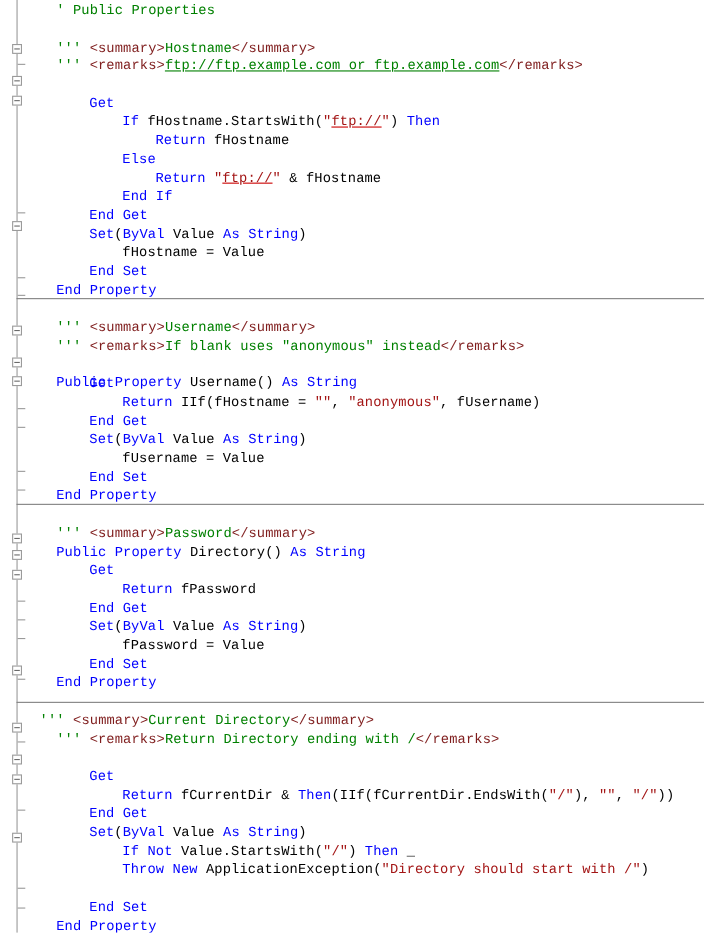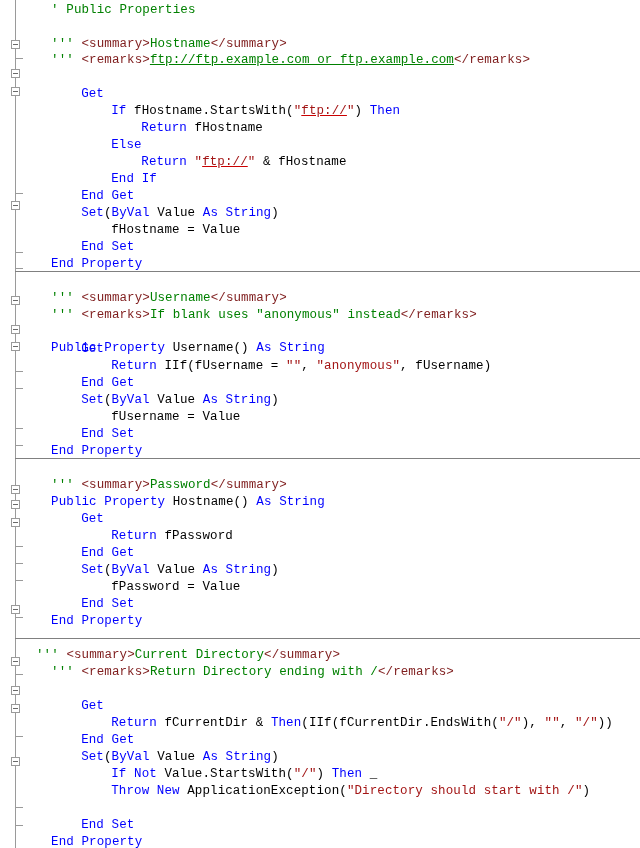--- a/index.html
+++ b/index.html
@@ -163,28 +163,28 @@
       <div class="line" style="top: 171px; left: 111.24px;"><span class="kw">End If</span></div>
       <div class="line" style="top: 188px; left: 81.16px;"><span class="kw">End Get</span></div>
       <div class="line" style="top: 205px; left: 81.16px;"><span class="kw">Set</span><span class="plain">(</span><span class="kw">ByVal </span><span class="plain">Value </span><span class="kw">As String</span><span class="plain">)</span></div>
       <div class="line" style="top: 222px; left: 111.24px;"><span class="plain">fHostname = Value</span></div>
       <div class="line" style="top: 239px; left: 81.16px;"><span class="kw">End Set</span></div>
       <div class="line" style="top: 256px; left: 51.08px;"><span class="kw">End Property</span></div>
       <div class="line" style="top: 290px; left: 51.08px;"><span class="xtxt">''' </span><span class="xdoc">&lt;summary&gt;</span><span class="xtxt">Username</span><span class="xdoc">&lt;/summary&gt;</span></div>
       <div class="line" style="top: 307px; left: 51.08px;"><span class="xtxt">''' </span><span class="xdoc">&lt;remarks&gt;</span><span class="xtxt">If blank uses "anonymous" instead</span><span class="xdoc">&lt;/remarks&gt;</span></div>
       <div class="line" style="top: 324px; left: 51.08px; margin-top: 16px;"><span class="kw">Public Property </span><span class="plain">Username() </span><span class="kw">As String</span></div>
       <div class="line" style="top: 341px; left: 81.16px;"><span class="kw">Get</span></div>
-      <div class="line" style="top: 358px; left: 111.24px;"><span class="kw">Return </span><span class="plain">IIf(fUsername = </span><span class="str">""</span><span class="plain">, </span><span class="str">"anonymous"</span><span class="plain">, fUsername)</span></div>
+      <div class="line" style="top: 358px; left: 111.24px;"><span class="kw">Return </span><span class="plain">IIf(fHostname = </span><span class="str">""</span><span class="plain">, </span><span class="str">"anonymous"</span><span class="plain">, fUsername)</span></div>
       <div class="line" style="top: 375px; left: 81.16px;"><span class="kw">End Get</span></div>
       <div class="line" style="top: 392px; left: 81.16px;"><span class="kw">Set</span><span class="plain">(</span><span class="kw">ByVal </span><span class="plain">Value </span><span class="kw">As String</span><span class="plain">)</span></div>
       <div class="line" style="top: 409px; left: 111.24px;"><span class="plain">fUsername = Value</span></div>
       <div class="line" style="top: 426px; left: 81.16px;"><span class="kw">End Set</span></div>
       <div class="line" style="top: 443px; left: 51.08px;"><span class="kw">End Property</span></div>
       <div class="line" style="top: 477px; left: 51.08px;"><span class="xtxt">''' </span><span class="xdoc">&lt;summary&gt;</span><span class="xtxt">Password</span><span class="xdoc">&lt;/summary&gt;</span></div>
-      <div class="line" style="top: 494px; left: 51.08px;"><span class="kw">Public Property </span><span class="plain">Hostname() </span><span class="kw">As String</span></div>
+      <div class="line" style="top: 494px; left: 51.08px;"><span class="kw">Public Property </span><span class="plain">Directory() </span><span class="kw">As String</span></div>
       <div class="line" style="top: 511px; left: 81.16px;"><span class="kw">Get</span></div>
       <div class="line" style="top: 528px; left: 111.24px;"><span class="kw">Return </span><span class="plain">fPassword</span></div>
       <div class="line" style="top: 545px; left: 81.16px;"><span class="kw">End Get</span></div>
       <div class="line" style="top: 562px; left: 81.16px;"><span class="kw">Set</span><span class="plain">(</span><span class="kw">ByVal </span><span class="plain">Value </span><span class="kw">As String</span><span class="plain">)</span></div>
       <div class="line" style="top: 579px; left: 111.24px;"><span class="plain">fPassword = Value</span></div>
       <div class="line" style="top: 596px; left: 81.16px;"><span class="kw">End Set</span></div>
       <div class="line" style="top: 613px; left: 51.08px;"><span class="kw">End Property</span></div>
       <div class="line" style="top: 647px; left: 36px;"><span class="xtxt">''' </span><span class="xdoc">&lt;summary&gt;</span><span class="xtxt">Current Directory</span><span class="xdoc">&lt;/summary&gt;</span></div>
       <div class="line" style="top: 664px; left: 51.08px;"><span class="xtxt">''' </span><span class="xdoc">&lt;remarks&gt;</span><span class="xtxt">Return Directory ending with /</span><span class="xdoc">&lt;/remarks&gt;</span></div>
       <div class="line" style="top: 698px; left: 81.16px;"><span class="kw">Get</span></div>

